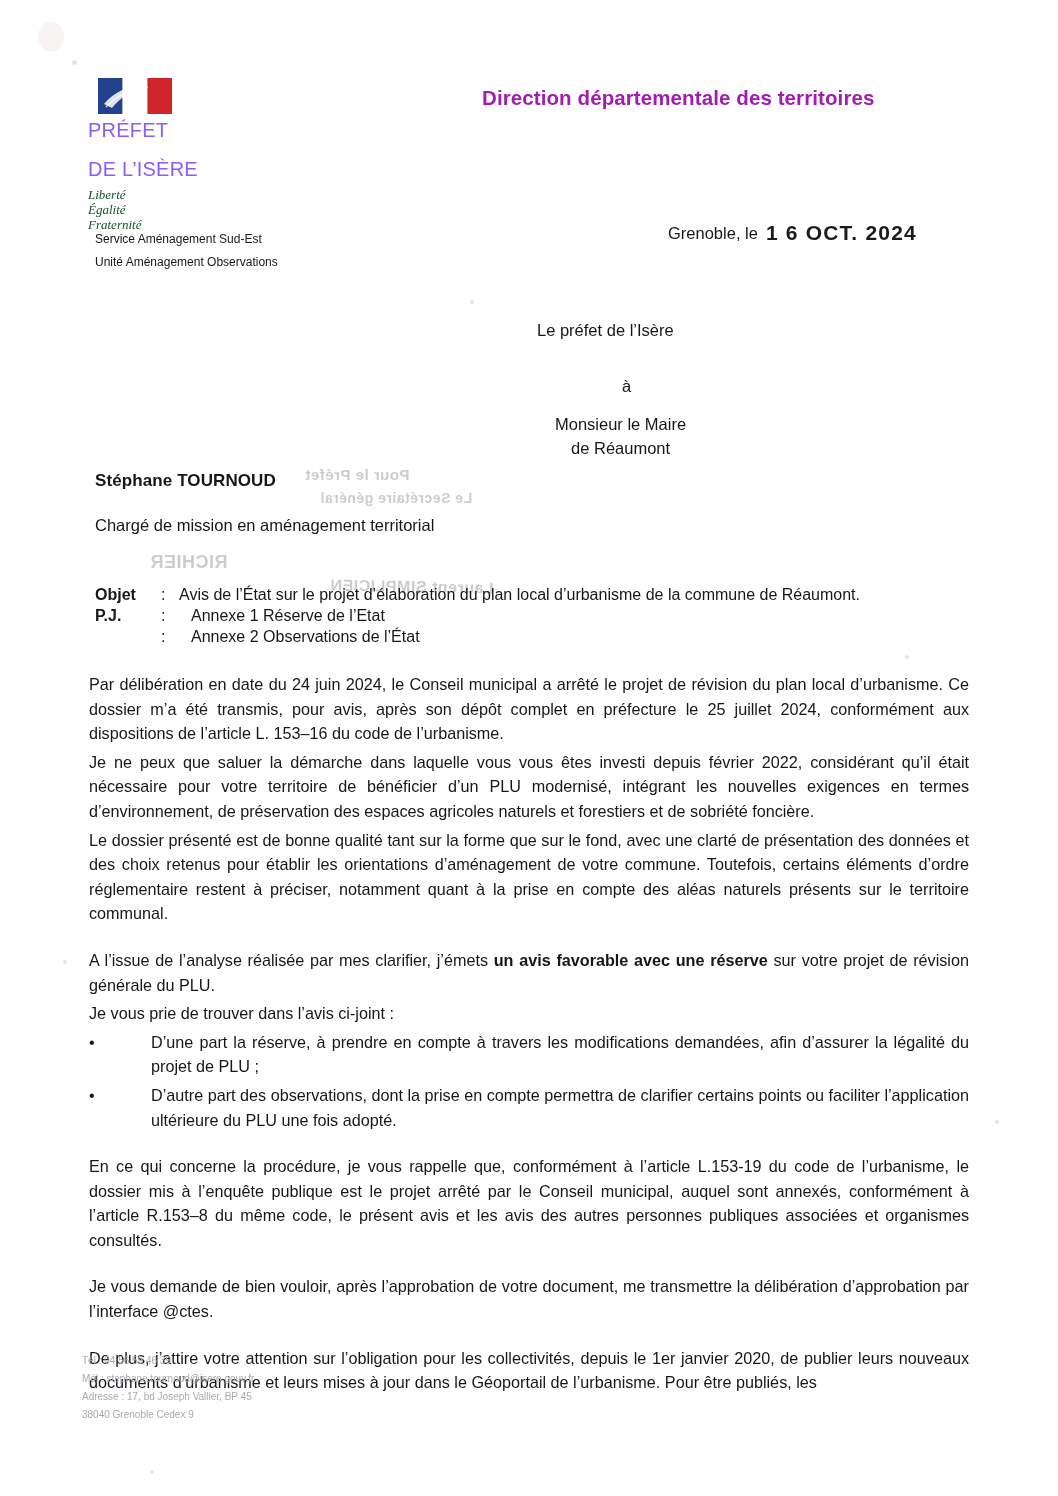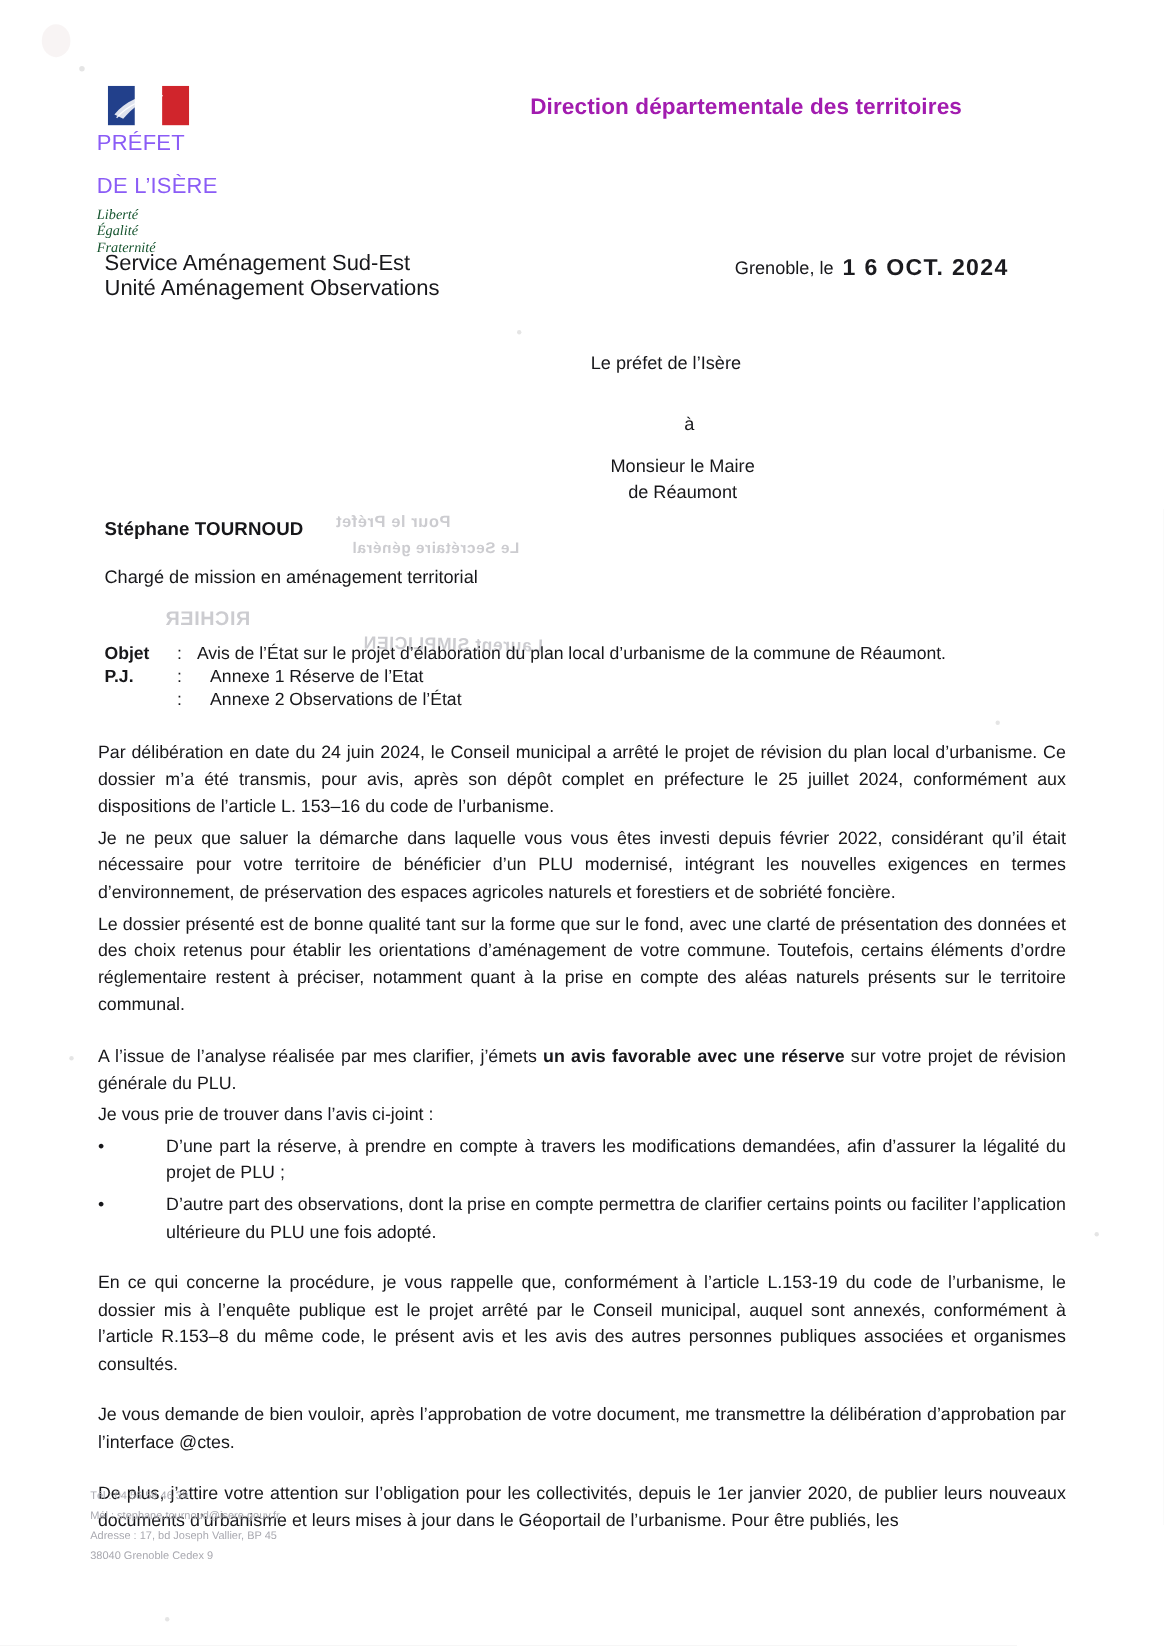--- a/index.html
+++ b/index.html
@@ -65,27 +65,27 @@
     font-weight: 700;
     letter-spacing: .1px;
     color: #a21caf;
   }
 
   
   .service-block {
     position: absolute;
     left: 95px;
     top: 228px;
-    font-size: 20px;
+    font-size: 12px;
     line-height: 23px;
   }
   .date-block {
     position: absolute;
     left: 668px;
-    top: 232px;
+    top: 221px;
     font-size: 16.5px;
     white-space: nowrap;
   }
   .date-stamp {
     font-family: "Liberation Sans", sans-serif;
     font-weight: 700;
     font-size: 21px;
     letter-spacing: 1.2px;
     margin-left: 8px;
     color: #1b1b1f;

